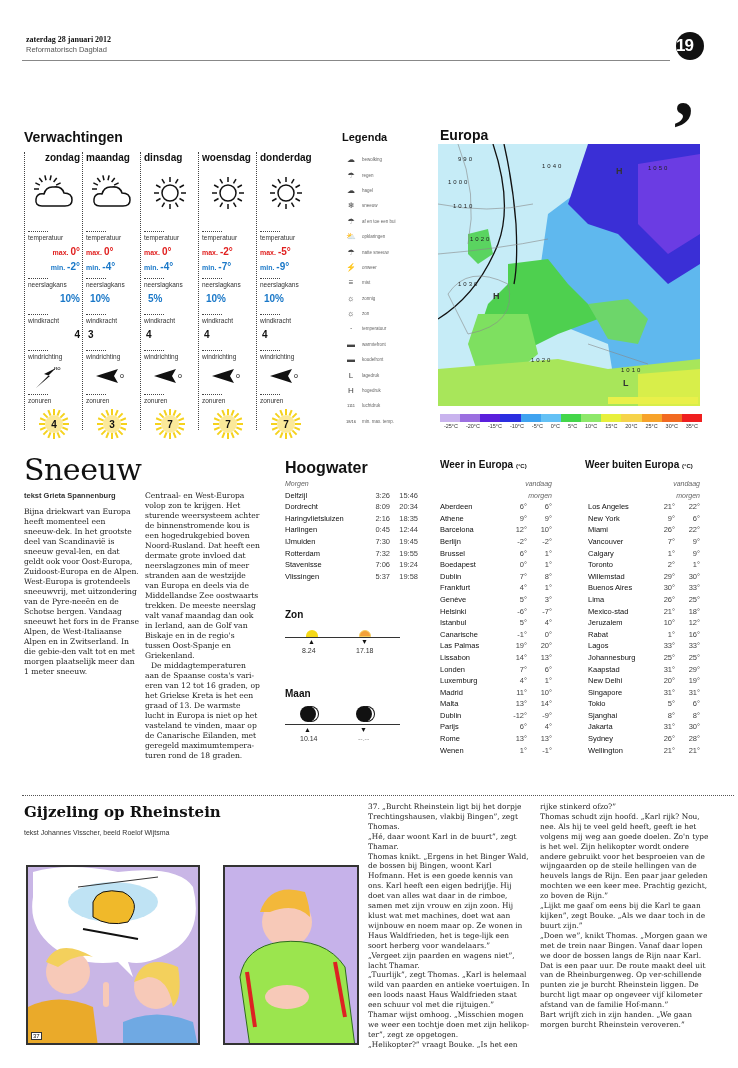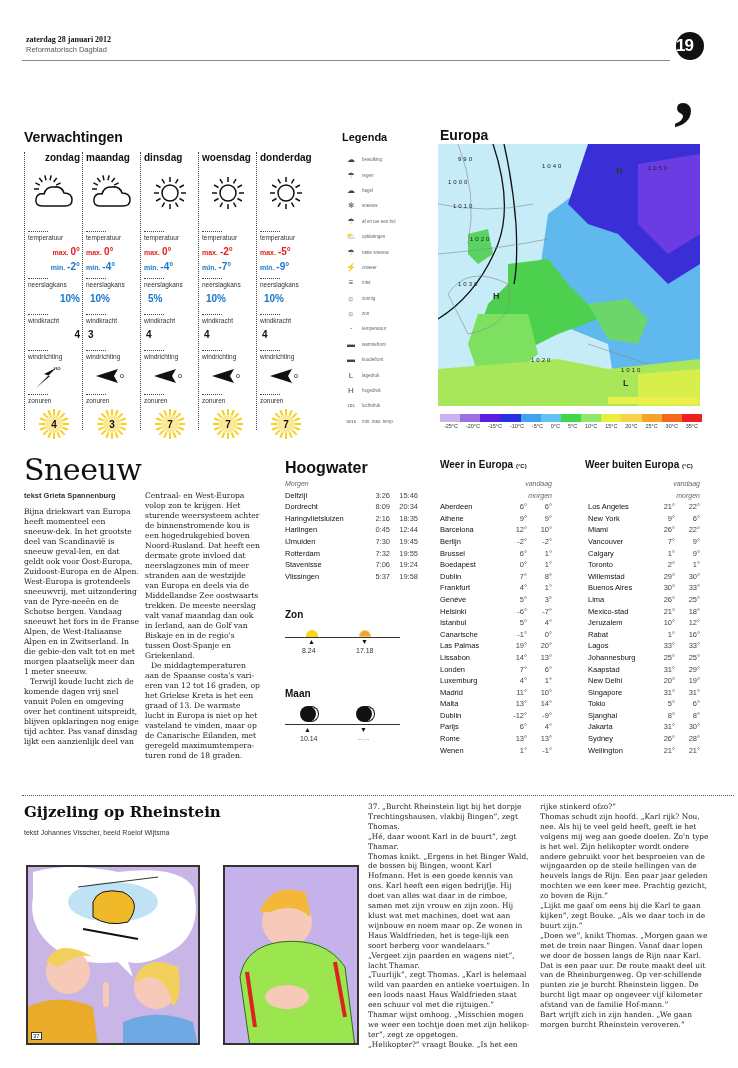--- a/index.html
+++ b/index.html
@@ -469,21 +469,20 @@
     <span>20°C</span>
     <span>25°C</span>
     <span>30°C</span>
     <span>35°C</span>
   </div>
 
 <h1 class="abs sneeuw-t">Sneeuw</h1>
 <div class="abs byline" style="left:24px;top:491px">tekst Grieta Spannenburg</div>
 <div class="abs body" style="left:24px;top:507px;width:115px">
   <p>Bijna driekwart van Europa heeft momenteel een sneeuw-dek. In het grootste deel van Scandinavië is sneeuw geval-len, en dat geldt ook voor Oost-Europa, Zuidoost-Europa en de Alpen. West-Europa is grotendeels sneeuwvrij, met uitzondering van de Pyre-neeën en de Schotse bergen. Vandaag sneeuwt het fors in de Franse Alpen, de West-Italiaanse Alpen en in Zwitserland. In die gebie-den valt tot en met morgen plaatselijk meer dan 1 meter sneeuw.</p>
-  <p style="text-indent:6px">Terwijl koude lucht zich de komende dagen vrij snel vanuit Polen en omgeving over het continent uitspreidt, blijven opklaringen nog enige tijd achter. Pas vanaf dinsdag lijkt een aanzienlijk deel van</p>
 </div>
 <div class="abs body" style="left:145px;top:491px;width:115px">
   <p>Centraal- en West-Europa volop zon te krijgen. Het sturende weersysteem achter de binnenstromende kou is een hogedrukgebied boven Noord-Rusland. Dat heeft een dermate grote invloed dat neerslagzones min of meer stranden aan de westzijde van Europa en deels via de Middellandse Zee oostwaarts trekken. De meeste neerslag valt vanaf maandag dan ook in Ierland, aan de Golf van Biskaje en in de regio's tussen Oost-Spanje en Griekenland.</p>
   <p style="text-indent:6px">De middagtemperaturen aan de Spaanse costa's vari-eren van 12 tot 16 graden, op het Griekse Kreta is het een graad of 13. De warmste lucht in Europa is niet op het vasteland te vinden, maar op de Canarische Eilanden, met geregeld maximumtempera-turen rond de 18 graden.</p>
 </div>
 
 <h2 class="abs sect" style="left:285px;top:459px;font-size:16px">Hoogwater</h2>
 <div class="abs tbl" id="tides" style="left:285px;top:478px;width:133px">
   <div class="hd">Morgen</div>
 <div class="r">

